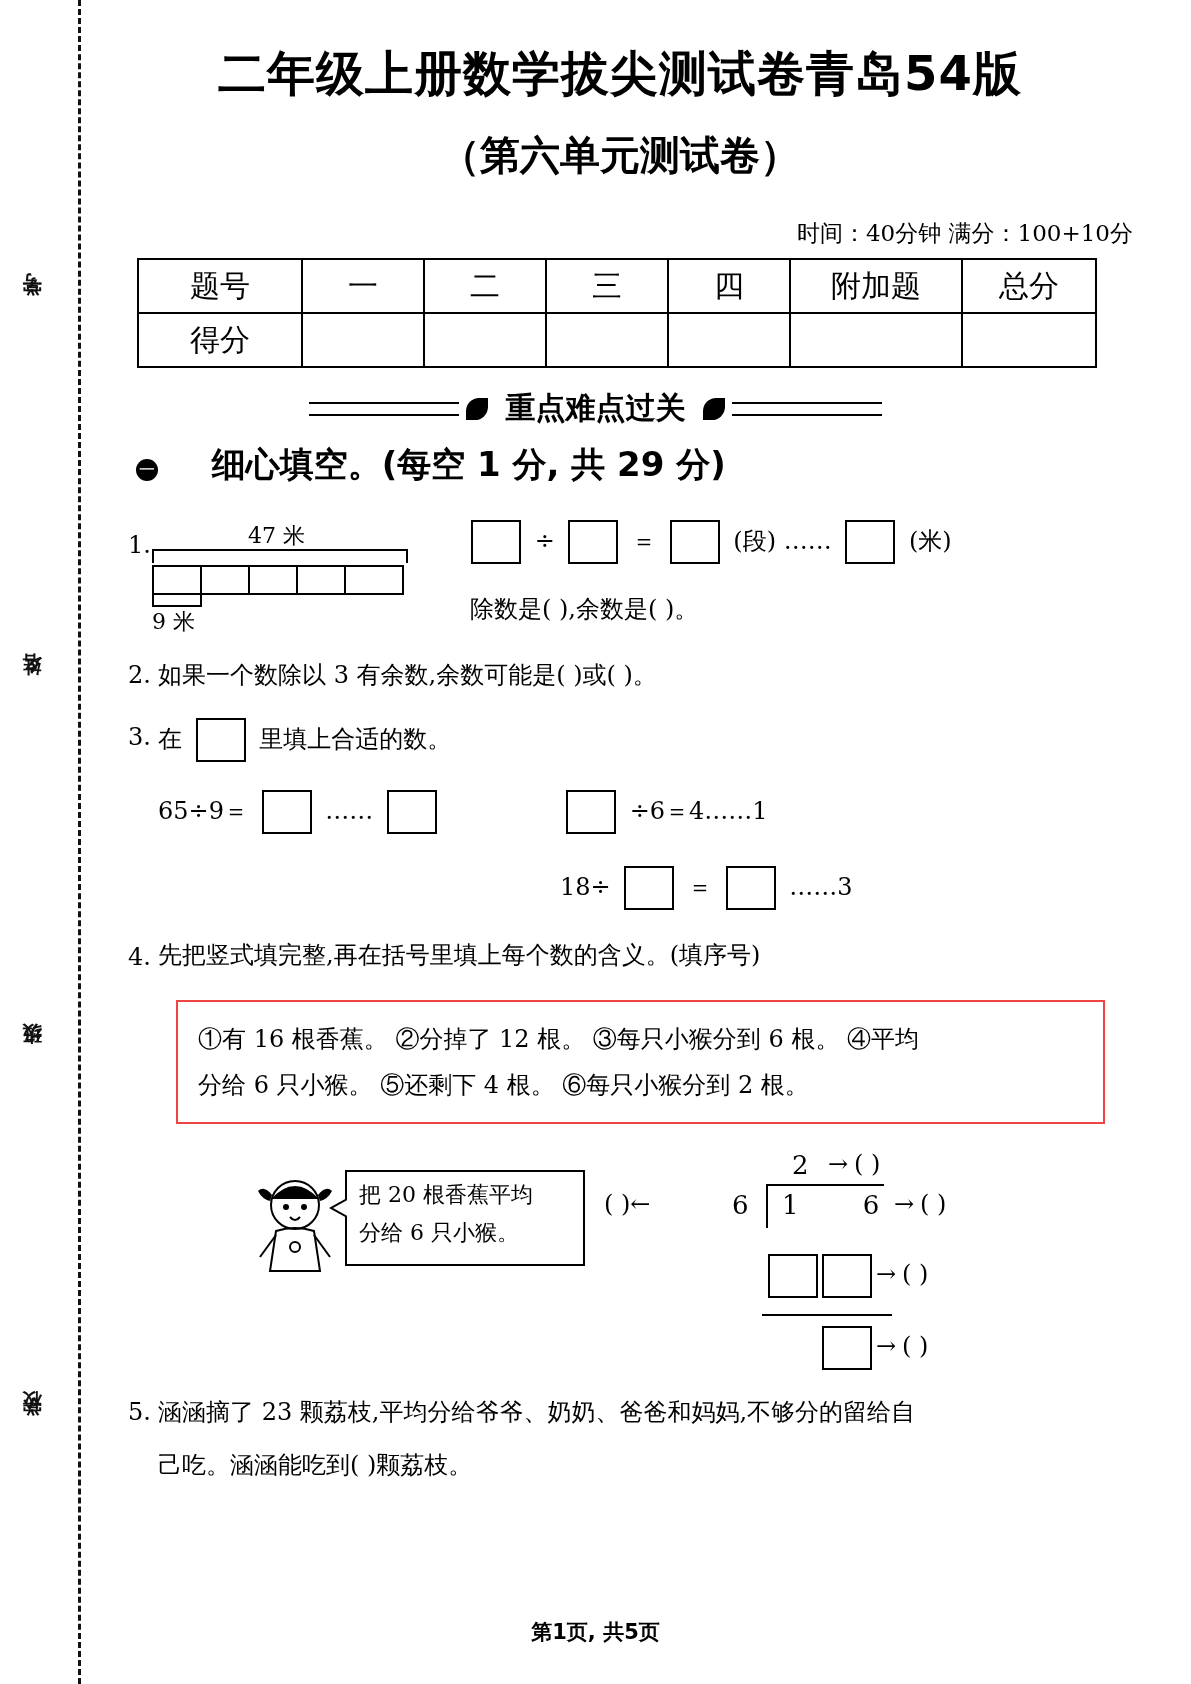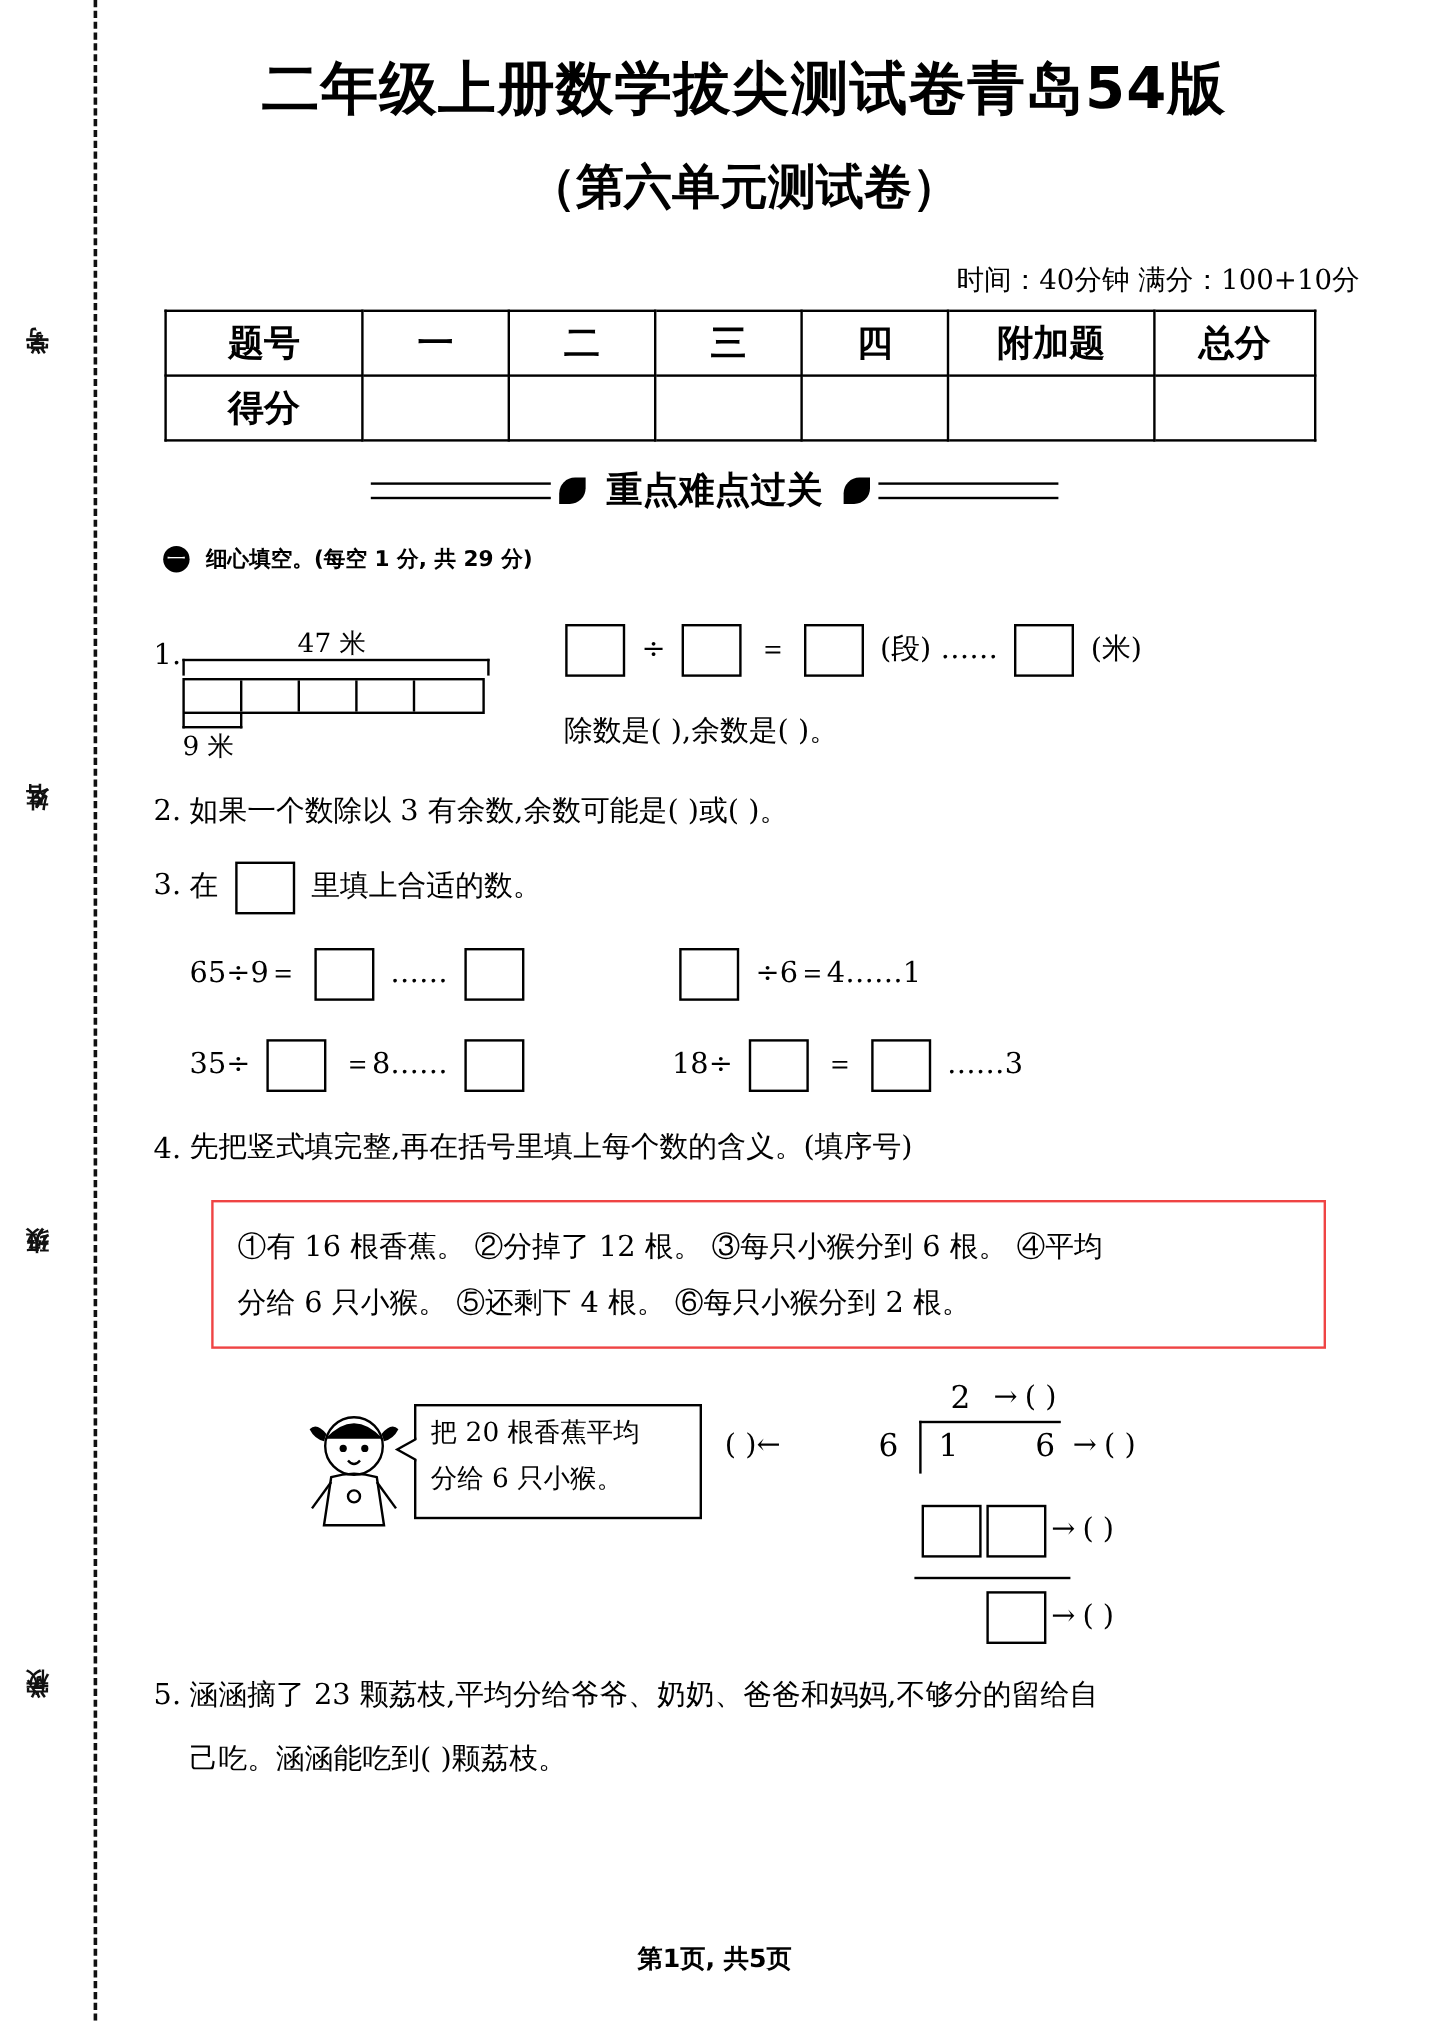--- a/index.html
+++ b/index.html
@@ -47,21 +47,21 @@
   
   .scoretable{
     position:absolute;left:137px;top:258px;
     border-collapse:collapse;
   }
   .scoretable td{
     border:2px solid #000;
     height:50px;
     text-align:center;
     font-size:30px;
-    font-weight:bold;
+    font-weight:normal;
     font-family:"DejaVu Sans","Liberation Sans",sans-serif;
   }
   .scoretable td.head{width:160px;}
   .scoretable td.c{width:118px;}
   .scoretable td.c2{width:168px;}
   .scoretable td.c3{width:130px;}
 
   
   .banner{
     position:absolute;left:0;top:388px;width:1191px;text-align:center;
@@ -213,21 +213,21 @@
   <div class="banner">
     <span class="deco"></span>
     <span class="leaf"></span>
     <span class="bt">重点难点过关</span>
     <span class="leaf"></span>
     <span class="deco"></span>
   </div>
 
   <div class="q" style="left:136px;top:447px;width:800px;">
     <span class="bullet">一</span>
-    <span class="bold-cn" style="font-size:18px;">细心填空。(每空 1 分, 共 29 分)</span>
+    <span class="bold-cn" style="font-size:34px;margin-left:40px;">细心填空。(每空 1 分, 共 29 分)</span>
   </div>
 
   <div class="q" style="left:128px;top:528px;">1.</div>
 
   <div class="ruler">
     <div class="lbl47">47 米</div>
     <div class="top-brace"></div>
     <div class="bar">
       <div></div>
         <div></div>
@@ -267,26 +267,20 @@
     <span>65÷9＝</span>
     <span class="box"></span>
     <span>……</span>
     <span class="box"></span>
   </div>
   <div class="q" style="left:560px;top:790px;">
     <span class="box"></span>
     <span>÷6＝4……1</span>
   </div>
 
-  <div class="q" style="left:158px;top:866px;">
-    <span>35÷</span>
-    <span class="box"></span>
-    <span>＝8……</span>
-    <span class="box"></span>
-  </div>
   <div class="q" style="left:560px;top:866px;text-align:right;">
     <span>18÷</span>
     <span class="box"></span>
     <span>＝</span>
     <span class="box"></span>
     <span>……3</span>
   </div>
 
   <div class="q" style="left:128px;top:940px;">4.</div>
   <div class="q" style="left:158px;top:938px;">先把竖式填完整,再在括号里填上每个数的含义。(填序号)</div>

